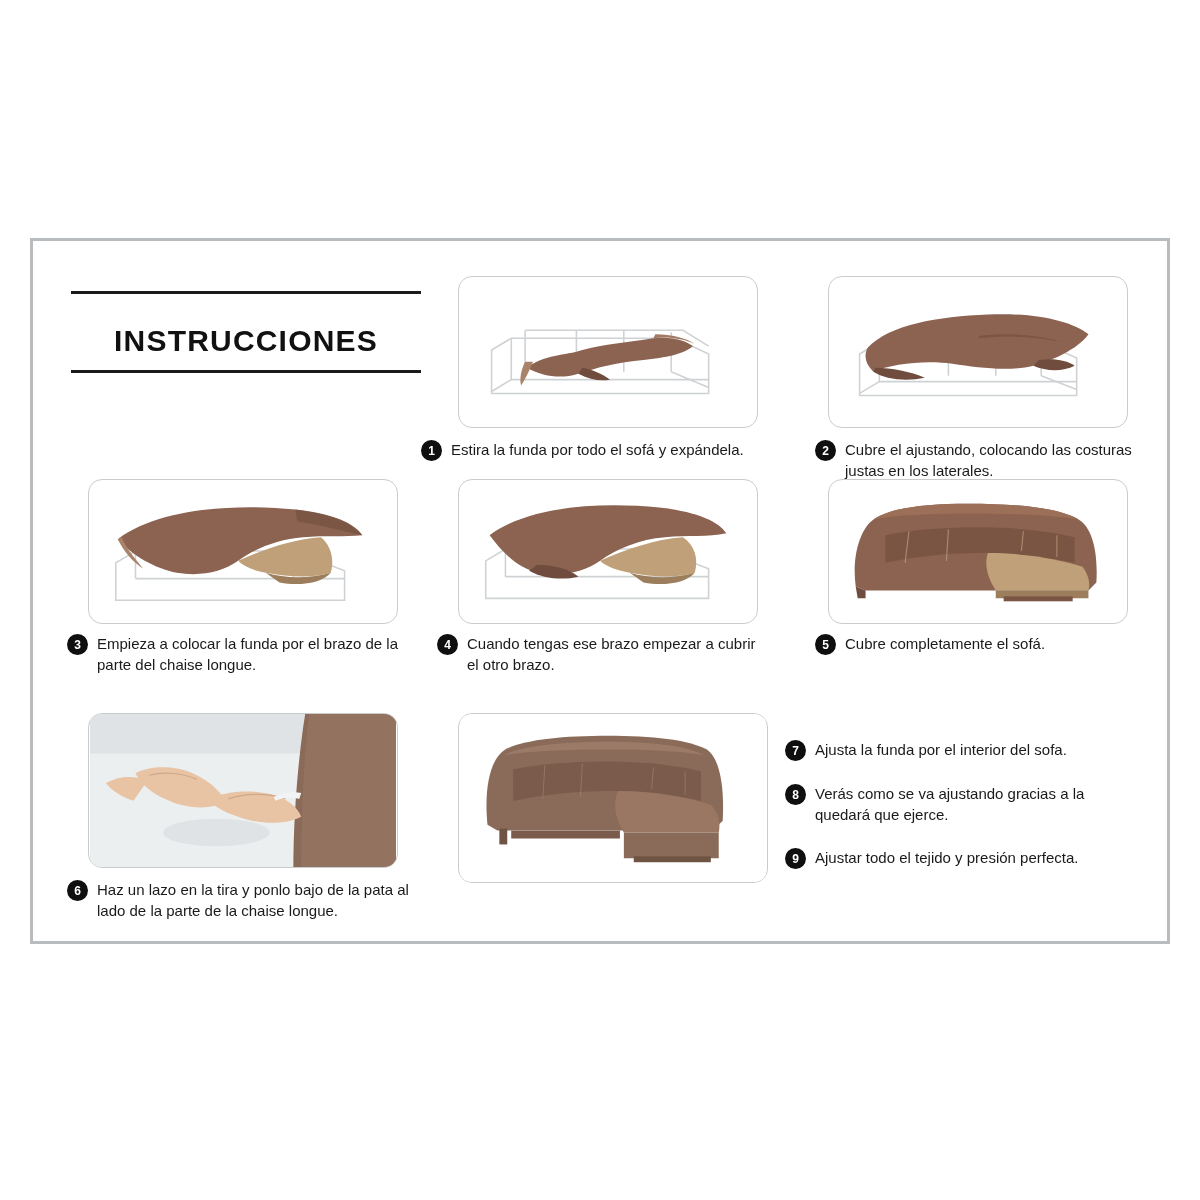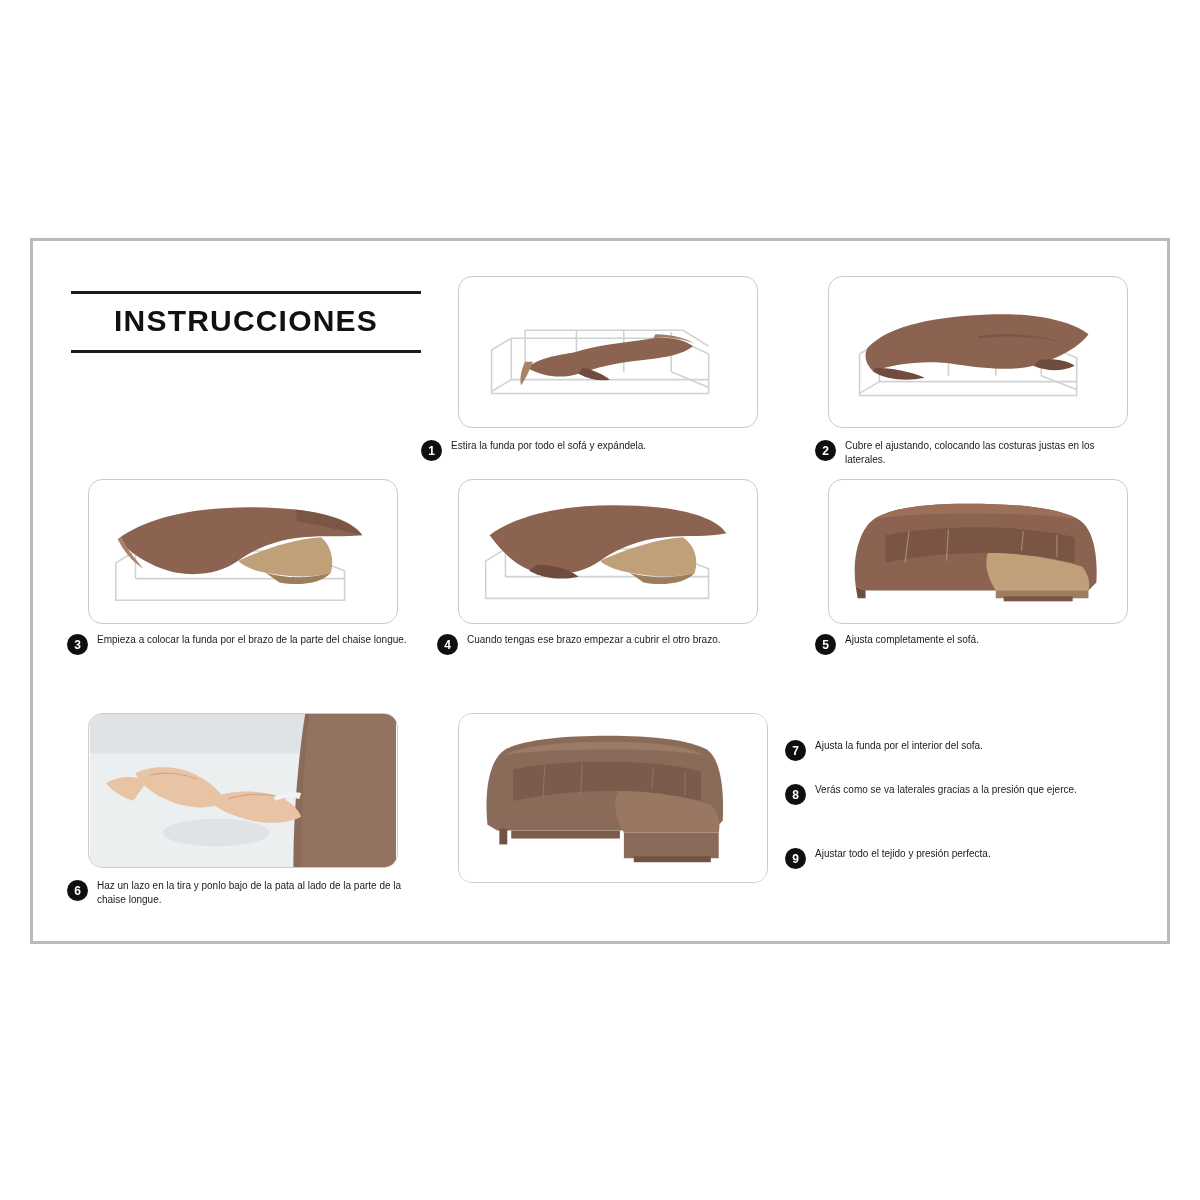--- a/index.html
+++ b/index.html
@@ -37,21 +37,21 @@
     background: #1b1b1b;
     width: 100%;
   }
   .title-text {
     text-align: center;
     font-weight: bold;
     font-size: 30px;
     letter-spacing: 1.2px;
     color: #111111;
     line-height: 1.35;
-    padding: 7px 0 8px 0;
+    padding: 27px 0 8px 0;
   }
   .title-text .l1 { display: block; }
   .title-text .l2 { display: block; }
   .title-text .l3 { display: block; }
 
   
   .panel {
     position: absolute;
     border: 1.5px solid #c9cccd;
     border-radius: 14px;
@@ -75,21 +75,21 @@
     background: #0f0f0f;
     color: #ffffff;
     font-size: 12px;
     font-weight: bold;
     display: flex;
     align-items: center;
     justify-content: center;
     margin-top: 1px;
   }
   .ctext {
-    font-size: 10px;
+    font-size: 15px;
     color: #1a1a1a;
     line-height: 1.42;
   }
 
   
   .ill { width: 100%; height: 100%; display: block; }
 </style>
 </head>
 <body>
 
@@ -210,21 +210,21 @@
       <g fill="none" stroke="#bda284" stroke-width="1.1" opacity="0.7">
         <path d="M80 52 L76 84"></path>
         <path d="M120 50 L118 82"></path>
         <path d="M196 52 L194 72"></path>
         <path d="M230 56 L230 78"></path>
       </g>
     </svg>
   </div>
   <div class="caption" style="left:782px; top:392px; width:310px;">
     <div class="badge">5</div>
-    <div class="ctext">Ajusta completamente el sofá.</div>
+    <div class="ctext">Cubre completamente el sofá.</div>
   </div>
 
   <div class="panel" style="left:55px; top:472px; width:310px; height:155px;">
     <svg class="ill" viewBox="0 0 310 155">
       <rect x="0" y="0" width="310" height="155" fill="#eceff0"></rect>
       <rect x="0" y="0" width="310" height="40" fill="#dfe3e5"></rect>
       <path d="M218 0 L310 0 L310 155 L206 155 C206 110 210 50 218 0 Z" fill="#8a6a58"></path>
       <path d="M222 0 L310 0 L310 155 L214 155 C214 108 216 48 222 0 Z" fill="#9a7a66" opacity="0.55"></path>
       <g fill="#e8c3a4">
         <path d="M46 60 C62 52 86 52 104 60 C118 66 130 76 138 88 C126 96 108 96 92 92 C72 86 54 76 46 60 Z"></path>
@@ -265,20 +265,20 @@
       </g>
     </svg>
   </div>
 
   <div class="caption" style="left:752px; top:498px; width:330px;">
     <div class="badge">7</div>
     <div class="ctext">Ajusta la funda por el interior del sofa.</div>
   </div>
   <div class="caption" style="left:752px; top:542px; width:330px;">
     <div class="badge">8</div>
-    <div class="ctext">Verás como se va laterales gracias a la presión que ejerce.</div>
+    <div class="ctext">Verás como se va ajustando gracias a la quedará que ejerce.</div>
   </div>
   <div class="caption" style="left:752px; top:606px; width:340px;">
     <div class="badge">9</div>
     <div class="ctext">Ajustar todo el tejido y presión perfecta.</div>
   </div>
 
 </div>
 
 </body></html>

